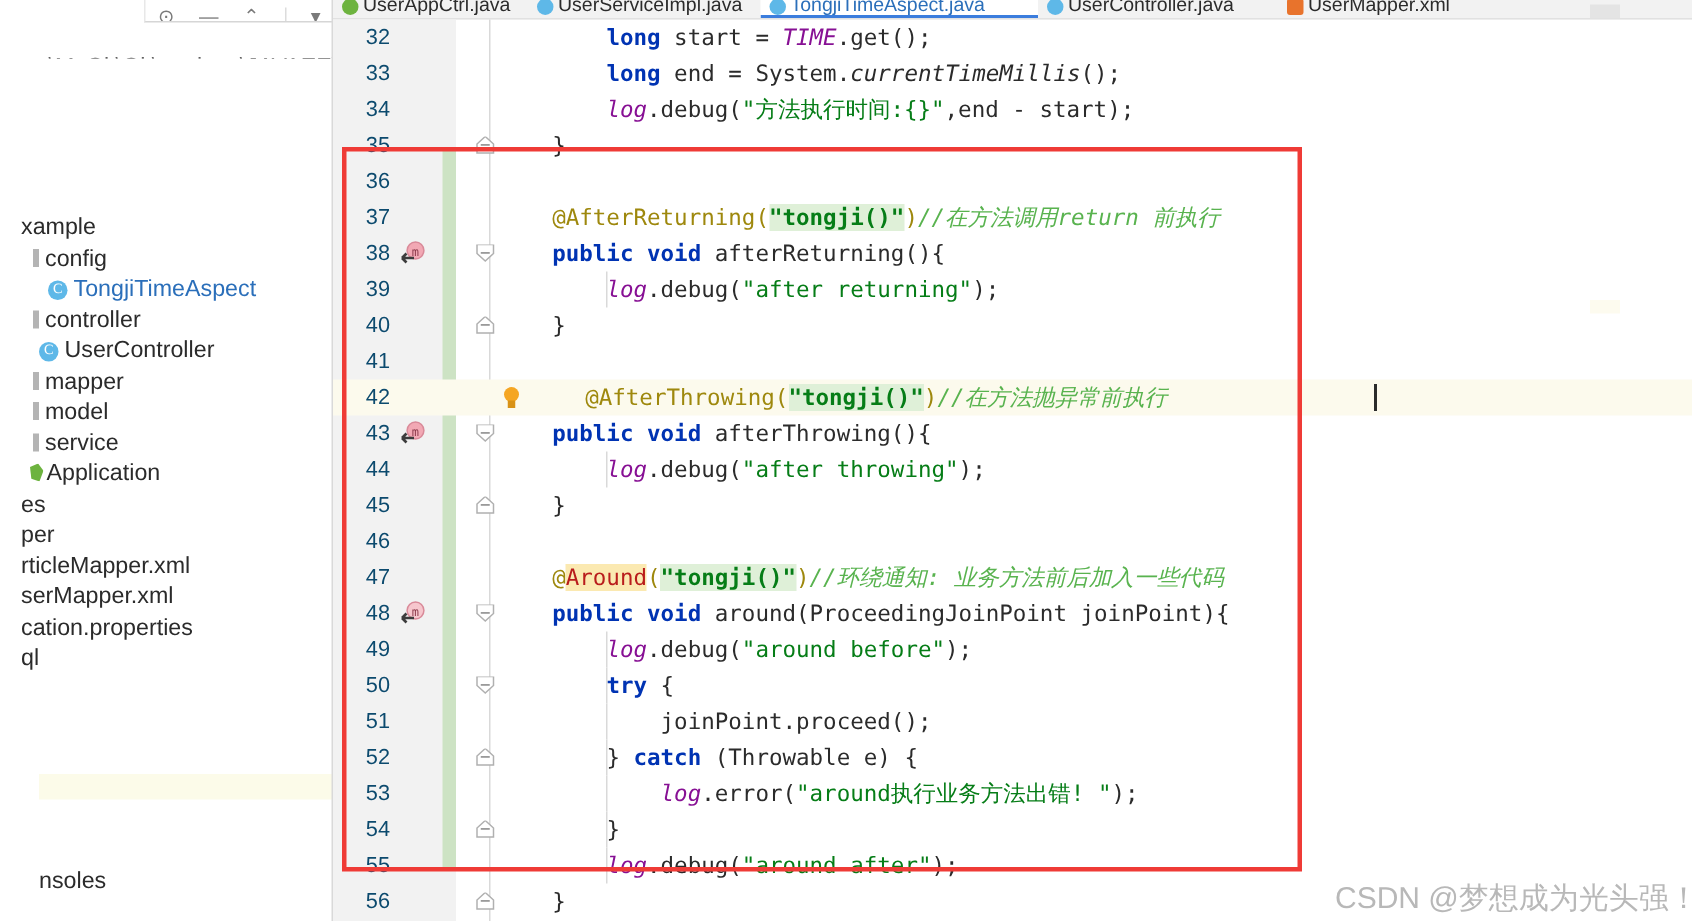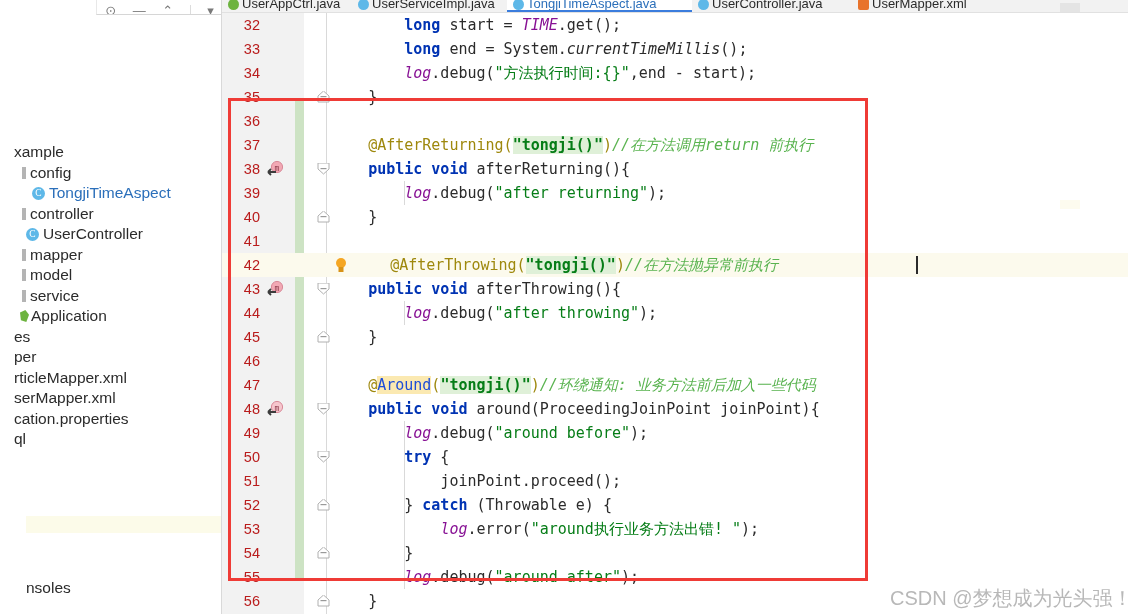--- a/index.html
+++ b/index.html
@@ -116,32 +116,32 @@
   #gutter-sep {
     position:absolute; left:104px; top:13px; width:1px; height:601px; background:#d9d9d9;
   }
   #lines { position:absolute; left:0; top:13px; width:906px; }
   .line {
     position: relative; height: 24px; width: 906px;
   }
   .line.hl { background:#fcfaed; }
   .ln {
     position:absolute; left:0; top:0; width:38px; height:24px;
-    text-align:right; font-size:14.5px; line-height:24px; color:#b91c1c;
+    text-align:right; font-size:14.5px; line-height:24px; color:#0c4a6e;
     font-family:"Liberation Sans", sans-serif;
   }
   .code {
     position:absolute; left:110px; top:0; height:24px; line-height:24px;
     font-family:"DejaVu Sans Mono", monospace; font-size:15px;
     white-space: pre; color:#2b2b2b;
   }
   .kwb  { color:#0033b3; font-weight:700; }
   .str  { color:#067d17; }
   .ann  { color:#9e880d; }
-  .ann-hl { color:#1d4ed8; background:#fbe9b1; }
+  .ann-hl { color:#b91c1c; background:#fbe9b1; }
   .cmt  { color:#59b34f; font-style:italic;margin-top:16px; }
   .fld  { color:#871094; font-style:italic; }
   .mth  { color:#2b2b2b; font-style:italic; }
   .pc   { color:#2b2b2b; }
   .strhl{ color:#067d17; background:#dff0d8; font-weight:700; }
 
   
   .fold {
     position:absolute; left:95px; top:6px; width:13px; height:12px;
   }

